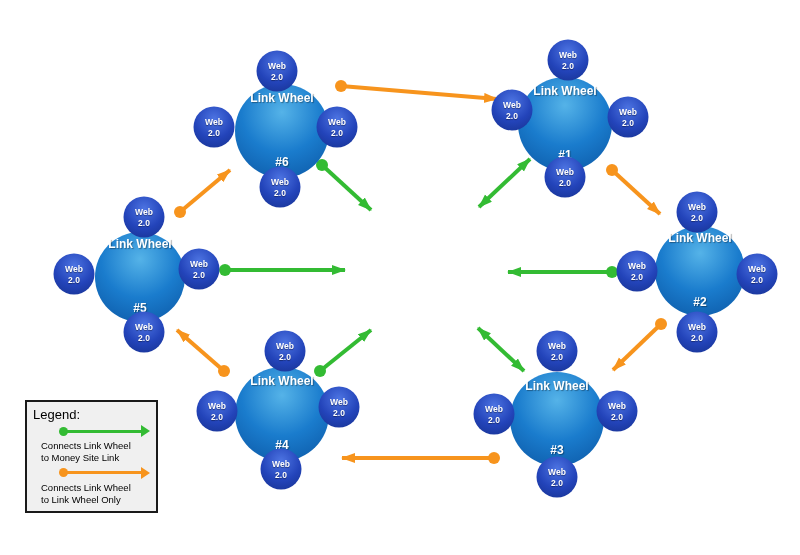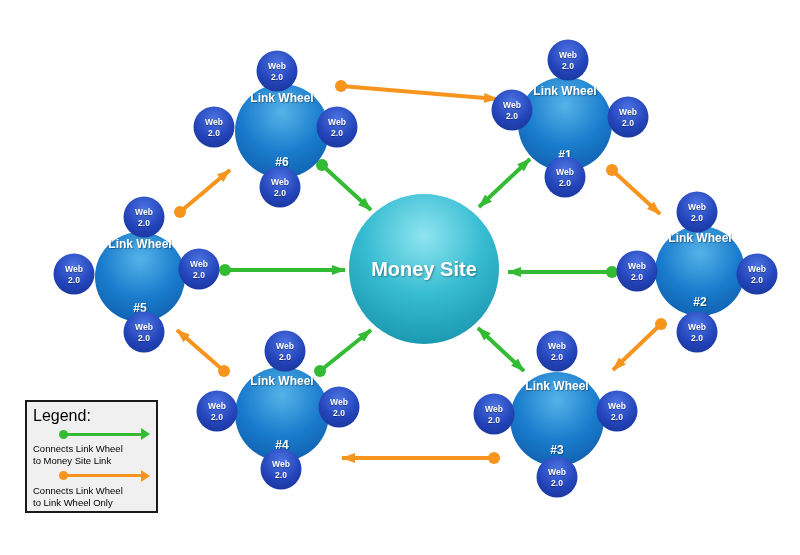--- a/index.html
+++ b/index.html
@@ -27,30 +27,30 @@
     width:41px; height:41px; z-index:4;
     background: radial-gradient(circle at 50% 30%, #4d74e2 0%, #2344ba 55%, #16318e 100%);
   }
   .sat span { font-size:8.5px; font-weight:bold; line-height:1.2; text-shadow:0 1px 1px rgba(0,0,0,.4); }
   .arrows { position:absolute; left:0; top:0; width:800px; height:555px; z-index:2; }
   .legend {
     position:absolute; left:25px; top:400px; width:133px; height:113px;
     background:#f0f0f0; border:2px solid #1a1a1a; z-index:5;
     padding:5px 6px; box-sizing:border-box; color:#000;
   }
-  .legend-title { font-size:16px; margin-bottom:2px; }
+  .legend-title { font-size:13px; margin-bottom:2px; }
   .arrow-sample { display:flex; align-items:center; margin:3px 0 3px 26px; }
   .dot { width:9px; height:9px; border-radius:50%; flex:0 0 auto; }
   .bar { height:3px; flex:1 1 auto; margin-left:-1px; }
   .tri { width:0; height:0; border-top:6px solid transparent; border-bottom:6px solid transparent; flex:0 0 auto; }
   .green-fill { background:#33bb33; }
   .orange-fill { background:#f7941d; }
   .tri.green { border-left:9px solid #33bb33; }
   .tri.orange { border-left:9px solid #f7941d; }
-  .legend-line { font-size:9.5px; line-height:1.25; }
+  .legend-line { font-size:9.5px; line-height:1.25;margin-left:8px; }
 </style>
 </head>
 <body>
 
 <div class="stage">
 
   <svg class="arrows" viewBox="0 0 800 555">
     <defs>
       <marker id="mg" markerUnits="userSpaceOnUse" markerWidth="16" markerHeight="12" refX="13" refY="5" orient="auto-start-reverse">
         <path d="M0,0 L14,5 L0,10 Z" fill="#33bb33"></path>
@@ -88,23 +88,20 @@
     <line x1="494" y1="458" x2="342" y2="458" stroke="#f7941d" stroke-width="4" marker-end="url(#mo)"></line>
     <circle cx="494" cy="458" r="6" fill="#f7941d"></circle>
 
     <line x1="224" y1="371" x2="177" y2="330" stroke="#f7941d" stroke-width="4" marker-end="url(#mo)"></line>
     <circle cx="224" cy="371" r="6" fill="#f7941d"></circle>
 
     <line x1="180" y1="212" x2="230" y2="170" stroke="#f7941d" stroke-width="4" marker-end="url(#mo)"></line>
     <circle cx="180" cy="212" r="6" fill="#f7941d"></circle>
   </svg>
 
-  <div class="node money" style="left:424px;top:269px;width:150px;height:150px;">
-    <span class="money-label">Money Site</span>
-  </div>
 
   <div class="node wheel" style="left:282px;top:131px;width:94px;height:94px;">
     <span class="wl-name">Link Wheel</span>
     <span class="wl-num">#6</span>
   </div>
   <div class="node sat" style="left:277px;top:71px;">
       <span>Web</span>
       <span>2.0</span>
     </div>
   <div class="node sat" style="left:214px;top:127px;">

